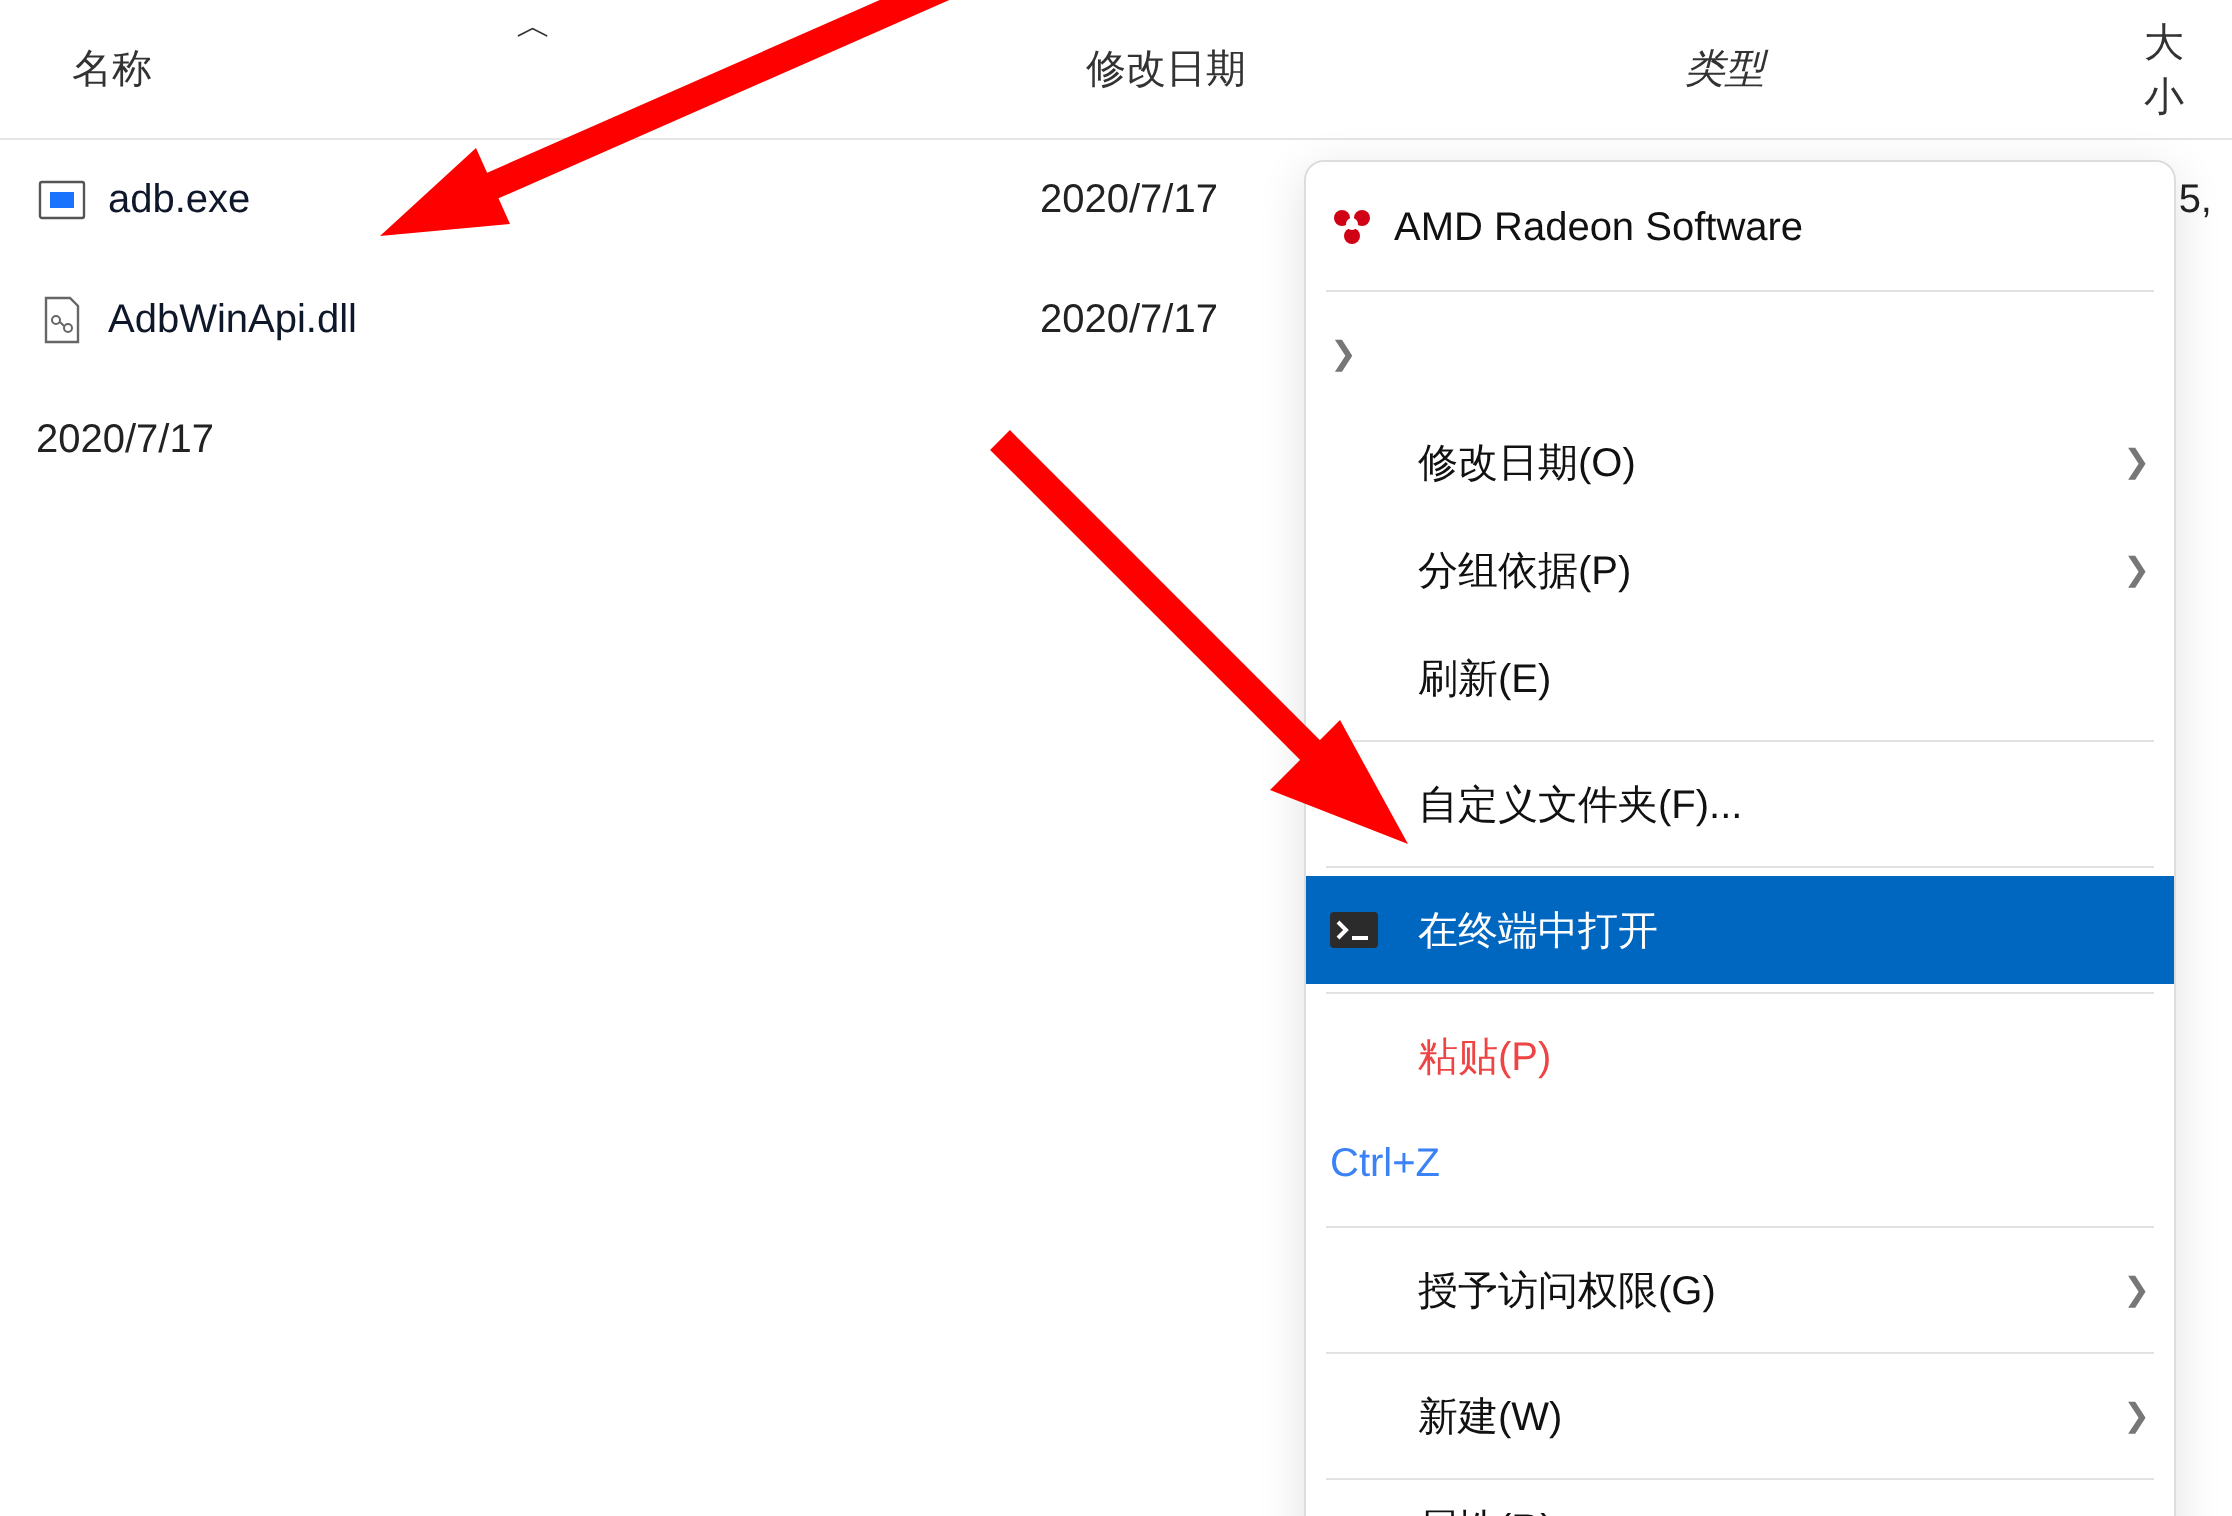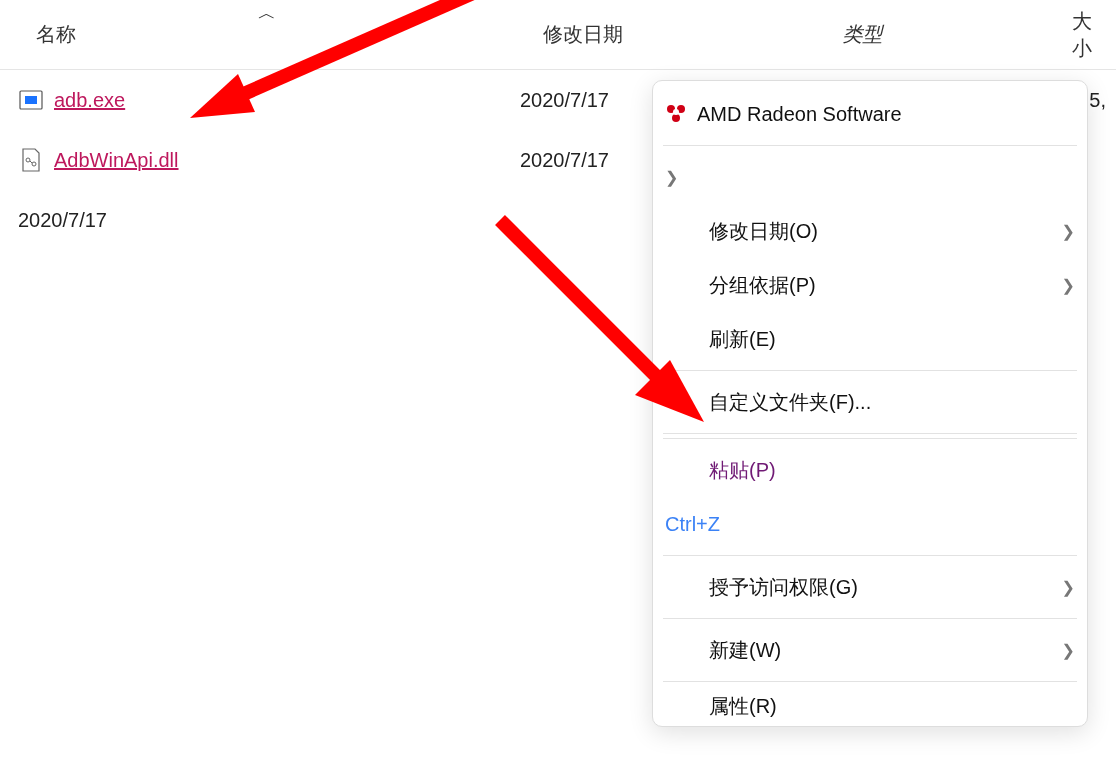--- a/index.html
+++ b/index.html
@@ -44,21 +44,21 @@
     width: 26px;
     height: 26px;
     margin-right: 10px;
     display: inline-flex;
     align-items: center;
     justify-content: center;
   }
   .exe-icon svg rect.outer { fill:#fff; stroke:#555; stroke-width:1.2;}
   .exe-icon svg rect.inner { fill:#1a73ff; }
   .dll-icon svg { stroke:#555; fill:#fff; }
-  .file-name { color: #be185d; text-decoration: underline; }
+  .file-name { color: #0f172a; }
   .file-date { color: #222; }
   .cell-name { width: 502px; display:flex; align-items:center;}
   .cell-date { width: 300px; }
   .cell-size { position:absolute; right:10px; color:#222;}
 
   .context-menu {
     position: absolute;
     left: 652px;
     top: 80px;
     width: 436px;
@@ -74,21 +74,21 @@
     align-items: center;
     height: 54px;
     padding: 0 12px;
     color: #111;
     position: relative;
   }
   .menu-item.highlight {
     background: #0067c0;
     color: #fff;
   }
-  .menu-item.disabled { color: #701a75; }
+  .menu-item.disabled { color: #ef4444; }
   .menu-icon {
     width: 32px;
     display:inline-flex;
     align-items:center;
   }
   .menu-label { flex: 1; }
   .menu-arrow {
     font-size: 16px;
     color: #777;
   }
@@ -187,20 +187,30 @@
   <div class="menu-item">
     <span class="menu-label menu-label-padded">刷新(E)</span>
   </div>
   <div class="menu-sep"></div>
 
   <div class="menu-item">
     <span class="menu-label menu-label-padded">自定义文件夹(F)...</span>
   </div>
   <div class="menu-sep"></div>
 
+  <div class="menu-item highlight">
+    <span class="menu-icon">
+      <svg width="24" height="18" viewBox="0 0 24 18">
+        <rect x="0" y="0" width="24" height="18" rx="2" fill="#2b2b2b"></rect>
+        <path d="M4 5 l4 4 l-4 4" stroke="#fff" stroke-width="2" fill="none"></path>
+        <line x1="11" y1="13" x2="19" y2="13" stroke="#fff" stroke-width="2"></line>
+      </svg>
+    </span>
+    <span class="menu-label" style="padding-left:12px">在终端中打开</span>
+  </div>
   <div class="menu-sep"></div>
 
   <div class="menu-item disabled">
     <span class="menu-label menu-label-padded">粘贴(P)</span>
   </div>
   <div class="menu-item">
     <span class="menu-shortcut">Ctrl+Z</span>
   </div>
   <div class="menu-sep"></div>
 

